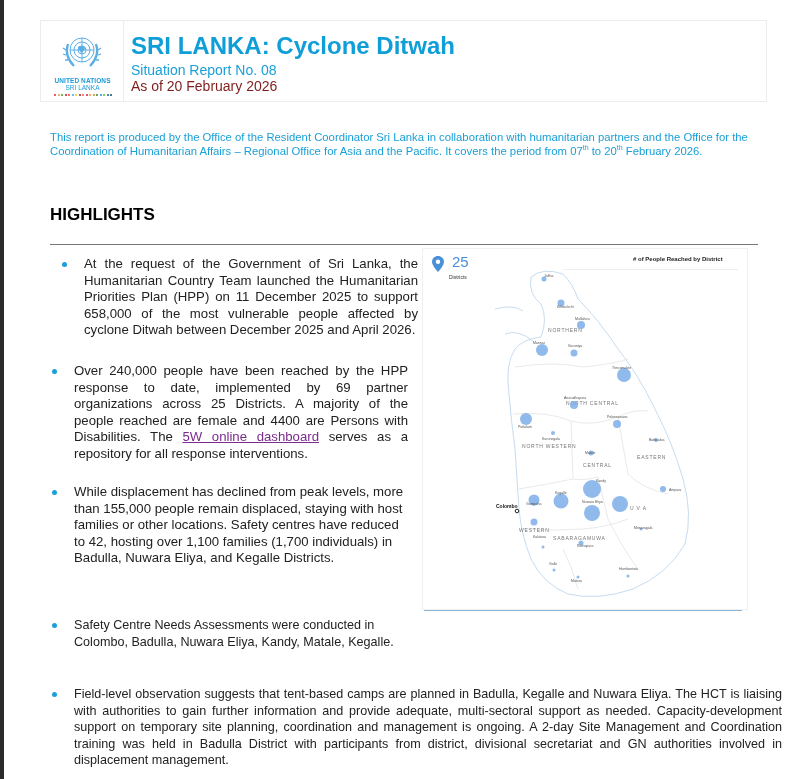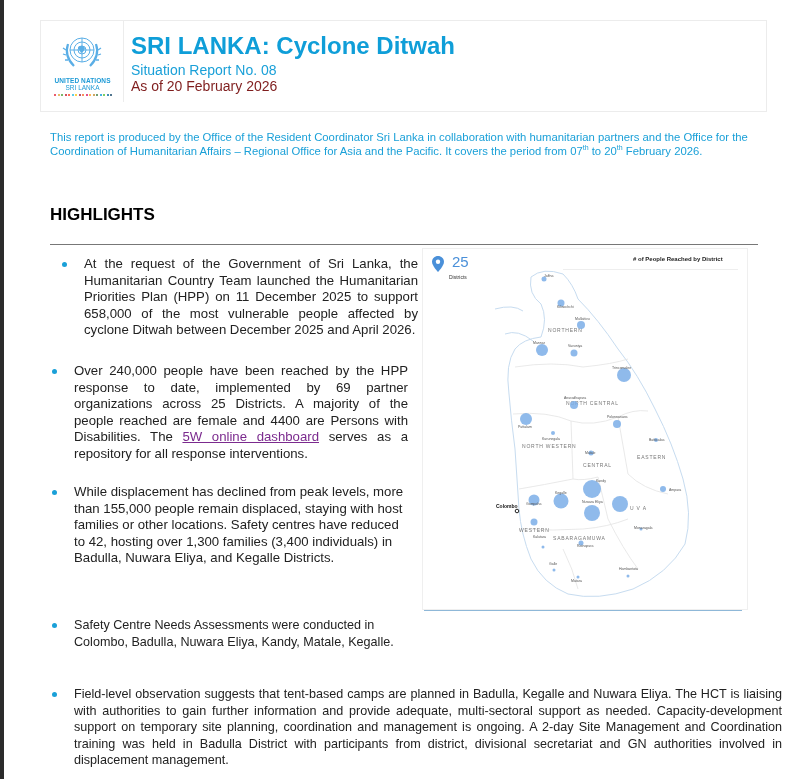--- a/index.html
+++ b/index.html
@@ -4,21 +4,21 @@
 <style>
   html, body { margin: 0; padding: 0; }
   body {
     width: 798px; height: 779px; overflow: hidden;
     background: #ffffff;
     font-family: "Liberation Sans", sans-serif;
     position: relative;
   }
   .left-edge { position: absolute; left: 0; top: 0; width: 4px; height: 779px; background: #2b2b2b; }
   .header-box {
-    position: absolute; left: 40px; top: 20px; width: 727px; height: 92px;
+    position: absolute; left: 40px; top: 20px; width: 727px; height: 82px;
     border: 1px solid #ececec; box-sizing: border-box;
   }
   .logo-cell {
     position: absolute; left: 0; top: 0; width: 83px; height: 81px;
     border-right: 1px solid #ececec; box-sizing: border-box;
   }
   .logo-emblem { position: absolute; left: 19px; top: 9px; width: 44px; height: 44px; }
   .logo-text-1 { position: absolute; left: 0; width: 83px; top: 56px; text-align: center; font-size: 6.5px; font-weight: bold; color: #1d9ad6; letter-spacing: 0.1px; }
   .logo-text-2 { position: absolute; left: 0; width: 83px; top: 63px; text-align: center; font-size: 6.5px; color: #1d9ad6; }
   .logo-dots { position: absolute; left: 13px; top: 73px; width: 58px; height: 3px; display: flex; justify-content: space-between; }
@@ -114,21 +114,21 @@
   <span>At the request of the Government of Sri Lanka, the Humanitarian Country Team launched the Humanitarian Priorities Plan (HPP) on 11 December 2025 to support 658,000 of the most vulnerable people affected by cyclone Ditwah between December 2025 and April 2026.</span>
 </div>
 
 <div class="bullet b2">
   <span class="dot"></span>
   <span>Over 240,000 people have been reached by the HPP response to date, implemented by 69 partner organizations across 25 Districts. A majority of the people reached are female and 4400 are Persons with Disabilities. The </span><a class="link">5W online dashboard</a><span> serves as a repository for all response interventions.</span>
 </div>
 
 <div class="bullet b3">
   <span class="dot"></span>
-  <span>While displacement has declined from peak levels, more than 155,000 people remain displaced, staying with host families or other locations. Safety centres have reduced to 42, hosting over 1,300 families (3,400 individuals) in Badulla, Nuwara Eliya, and Kegalle Districts.</span>
+  <span>While displacement has declined from peak levels, more than 155,000 people remain displaced, staying with host families or other locations. Safety centres have reduced to 42, hosting over 1,100 families (1,700 individuals) in Badulla, Nuwara Eliya, and Kegalle Districts.</span>
 </div>
 
 <div class="bullet b4">
   <span class="dot"></span>
   <div>Safety Centre Needs Assessments were conducted in</div>
   <div>Colombo, Badulla, Nuwara Eliya, Kandy, Matale, Kegalle.</div>
 </div>
 
 <div class="bullet b5">
   <span class="dot"></span>

